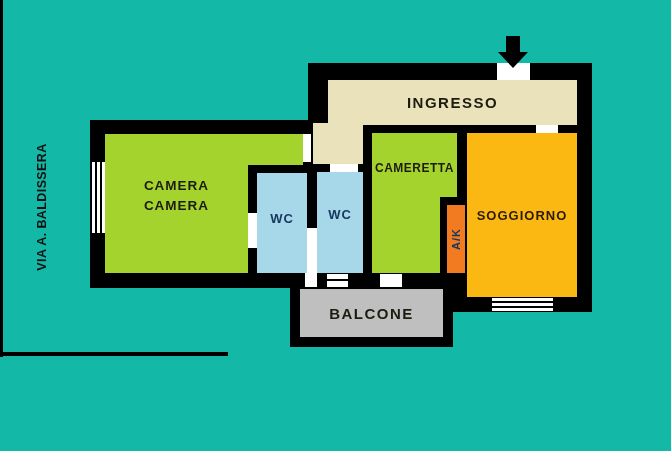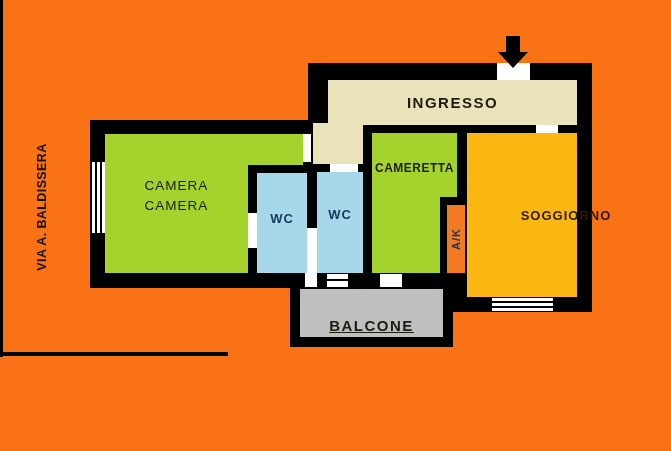--- a/index.html
+++ b/index.html
@@ -1,16 +1,16 @@
 <!DOCTYPE html>
 <html><head>
 <meta charset="utf-8">
 <style>
   html,body{margin:0;padding:0;background:#ffffff;}
-  .plan{position:relative;width:671px;height:451px;background:#f97316;overflow:hidden;
+  .plan{position:relative;width:671px;height:451px;background:#14b8a6;overflow:hidden;
         font-family:"Liberation Sans",sans-serif;}
   .abs{position:absolute;}
   .wall{background:#000000;}
   .opening{background:#ffffff;}
   .room{}
   .lbl{font-weight:bold;display:flex;align-items:center;justify-content:center;
        text-align:center;white-space:pre;}
   .lbl-sm{font-size:12px;letter-spacing:0.5px;}
   .lbl-md{font-size:13px;letter-spacing:1px;}
   .lbl-lg{font-size:15px;letter-spacing:1.5px;}
@@ -61,26 +61,26 @@
   <div class="abs winline" style="left:95px;top:162px;width:2px;height:71px;"></div>
   <div class="abs winline" style="left:100px;top:162px;width:2px;height:71px;"></div>
   <div class="abs winline" style="left:492px;top:301px;width:61px;height:2px;"></div>
   <div class="abs winline" style="left:492px;top:306px;width:61px;height:2px;"></div>
   <div class="abs winline" style="left:327px;top:279px;width:21px;height:2px;"></div>
 
   <div class="abs arrow-shaft" style="left:506px;top:36px;width:14px;height:18px;"></div>
   <div class="abs arrow-head" style="left:498px;top:52px;"></div>
 
   <div class="abs lbl lbl-lg" style="left: 328px; top: 80px; width: 249px; height: 45px; color: rgb(28, 28, 16);">INGRESSO</div>
-  <div class="abs" style="left: 105px; top: 176px; width: 143px; text-align: center; font-weight: normal; font-size: 13.5px; letter-spacing: 1px; line-height: 20px; color: rgb(28, 28, 16);">
+  <div class="abs" style="left: 105px; top: 176px; width: 143px; text-align: center; font-weight: bold; font-size: 13.5px; letter-spacing: 1px; line-height: 20px; color: rgb(28, 28, 16);">
     <div>CAMERA</div>
     <div>CAMERA</div>
   </div>
   <div class="abs lbl lbl-md" style="left: 257px; top: 173px; width: 50px; height: 90px; color: rgb(23, 55, 93);">WC</div>
   <div class="abs lbl lbl-md" style="left: 317px; top: 172px; width: 46px; height: 85px; color: rgb(23, 55, 93);">WC</div>
   <div class="abs lbl lbl-sm" style="left: 370px; top: 158px; width: 89px; height: 20px; color: rgb(28, 28, 16);">CAMERETTA</div>
-  <div class="abs lbl lbl-md" style="left: 467px; top: 133px; width: 110px; height: 164px; color: rgb(43, 27, 5); padding-left: 44px;">SOGGIORNO</div>
+  <div class="abs lbl lbl-md" style="left: 467px; top: 133px; width: 110px; height: 164px; color: rgb(43, 27, 5);">SOGGIORNO</div>
   <div class="abs lbl v-text" style="left: 436px; top: 229px; width: 40px; height: 20px; font-size: 11px; letter-spacing: 1px; color: rgb(23, 55, 93);">A/K</div>
-  <div class="abs lbl lbl-lg" style="left: 300px; top: 301px; width: 143px; height: 48px; color: rgb(28, 28, 16); text-decoration: underline;">BALCONE</div>
+  <div class="abs lbl lbl-lg" style="left: 300px; top: 289px; width: 143px; height: 48px; color: rgb(28, 28, 16);">BALCONE</div>
 
   <div class="abs street v-text" style="left:-58px;top:197px;width:200px;height:20px;line-height:20px;">VIA A. BALDISSERA</div>
 
 </div>
 
 </body></html>

